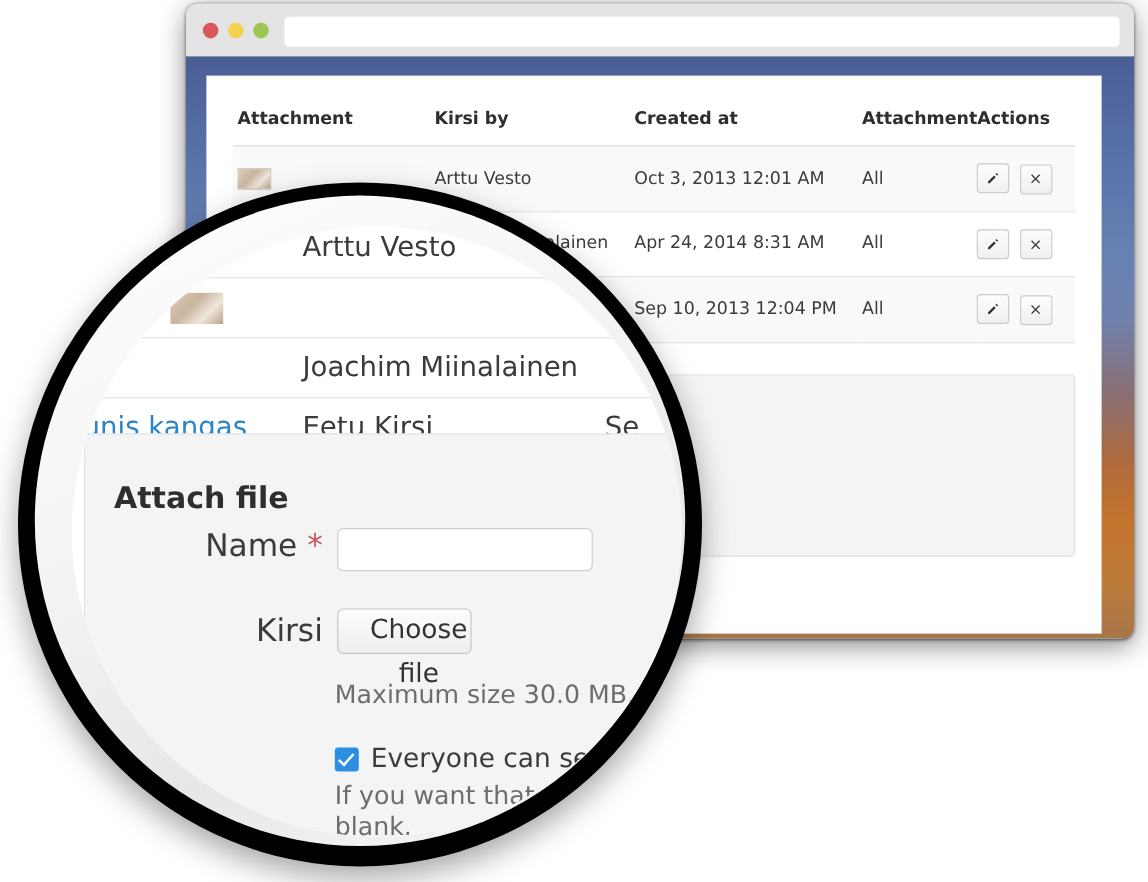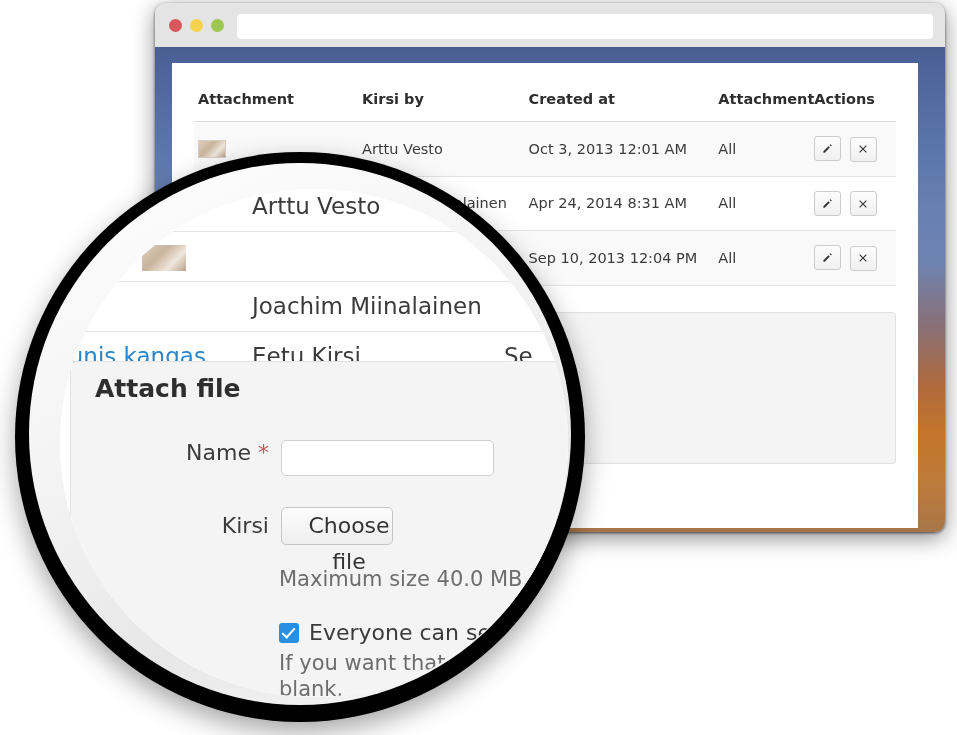--- a/index.html
+++ b/index.html
@@ -261,36 +261,36 @@
     width: 560px;
     height: 360px;
     background: #f4f4f4;
     border: 1px solid #e3e3e3;
     border-top-left-radius: 6px;
     border-top-right-radius: 6px;
   }
   #mag-panel-title {
     position: absolute;
     left: 24px;
-    top: 12px;
+    top: 38px;
     font-size: 25px;
     font-weight: bold;
     color: #2e2e2e;
   }
   .mag-form-row {
     position: absolute;
     left: 0;
     width: 560px;
   }
   .mag-label {
     position: absolute;
     left: 0;
     width: 198px;
     text-align: right;
-    font-size: 22px;
+    font-size: 26px;
     color: #3b3b3b;
   }
   .req-star { color: #c9555b; }
   #mag-name-input {
     position: absolute;
     left: 210px;
     width: 213px;
     height: 36px;
     background: #ffffff;
     border: 1px solid #cfcfcf;
@@ -487,21 +487,21 @@
           <div class="mag-form-row" style="top:78px;">
             <span class="mag-label"><span>Name</span> <span class="req-star">*</span></span>
             <div id="mag-name-input" title=""></div>
           </div>
 
           <div class="mag-form-row" style="top:145px;">
             <span class="mag-label" style="line-height:38px;">Kirsi</span>
             <div id="mag-choose-file">Choose file</div>
           </div>
 
-          <div id="mag-maxsize">Maximum size 40.0 MB.</div>
+          <div id="mag-maxsize">Maximum size 30.0 MB.</div>
 
           <div id="mag-check-row">
             <span class="checkbox-on"></span>
             <span>Everyone can see the file</span>
           </div>
 
           <div id="mag-help">
             <span>If you want that only adm</span>
             <span>blank.</span>
           </div>

